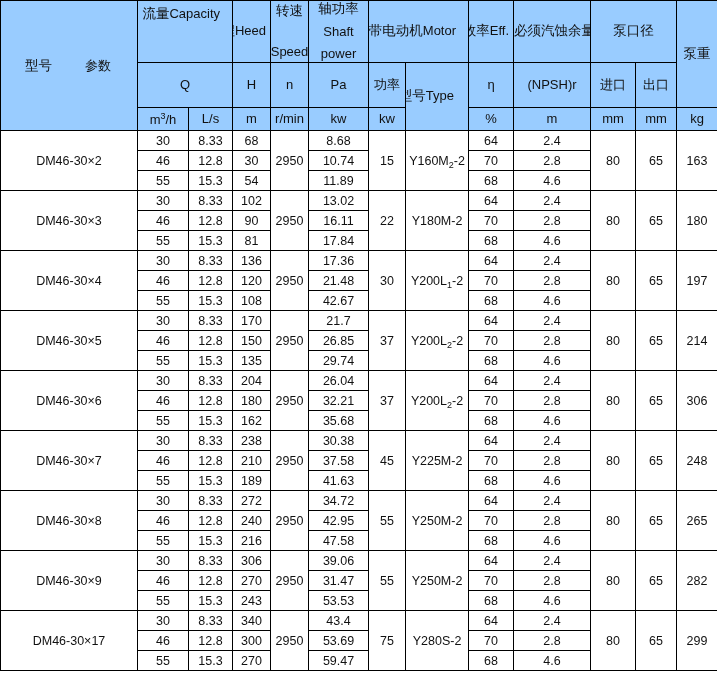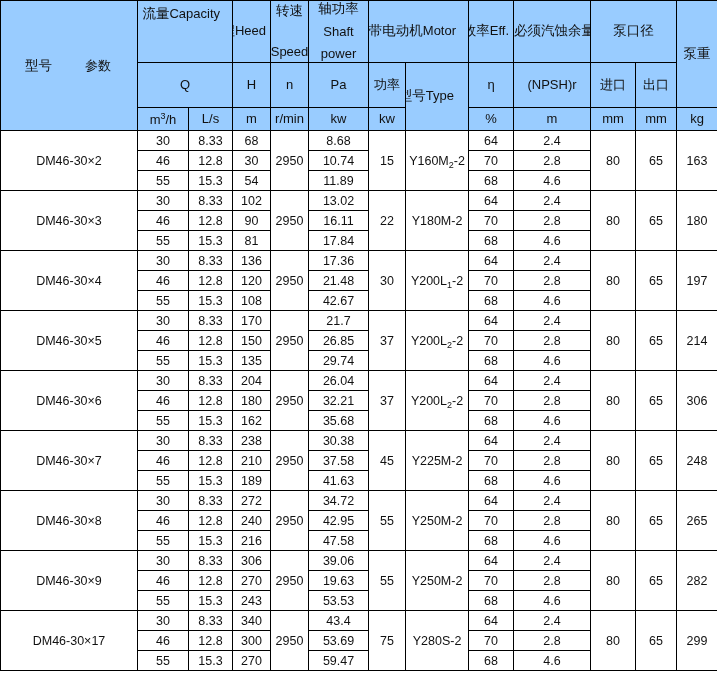--- a/index.html
+++ b/index.html
@@ -417,21 +417,21 @@
           <td>64</td>
           <td>2.4</td>
           <td rowspan="3">80</td>
           <td rowspan="3">65</td>
           <td rowspan="3">282</td>
         </tr>
         <tr>
           <td>46</td>
           <td>12.8</td>
           <td>270</td>
-          <td>19.63</td>
+          <td>31.47</td>
           <td>70</td>
           <td>2.8</td>
         </tr>
         <tr>
           <td>55</td>
           <td>15.3</td>
           <td>243</td>
           <td>53.53</td>
           <td>68</td>
           <td>4.6</td>

